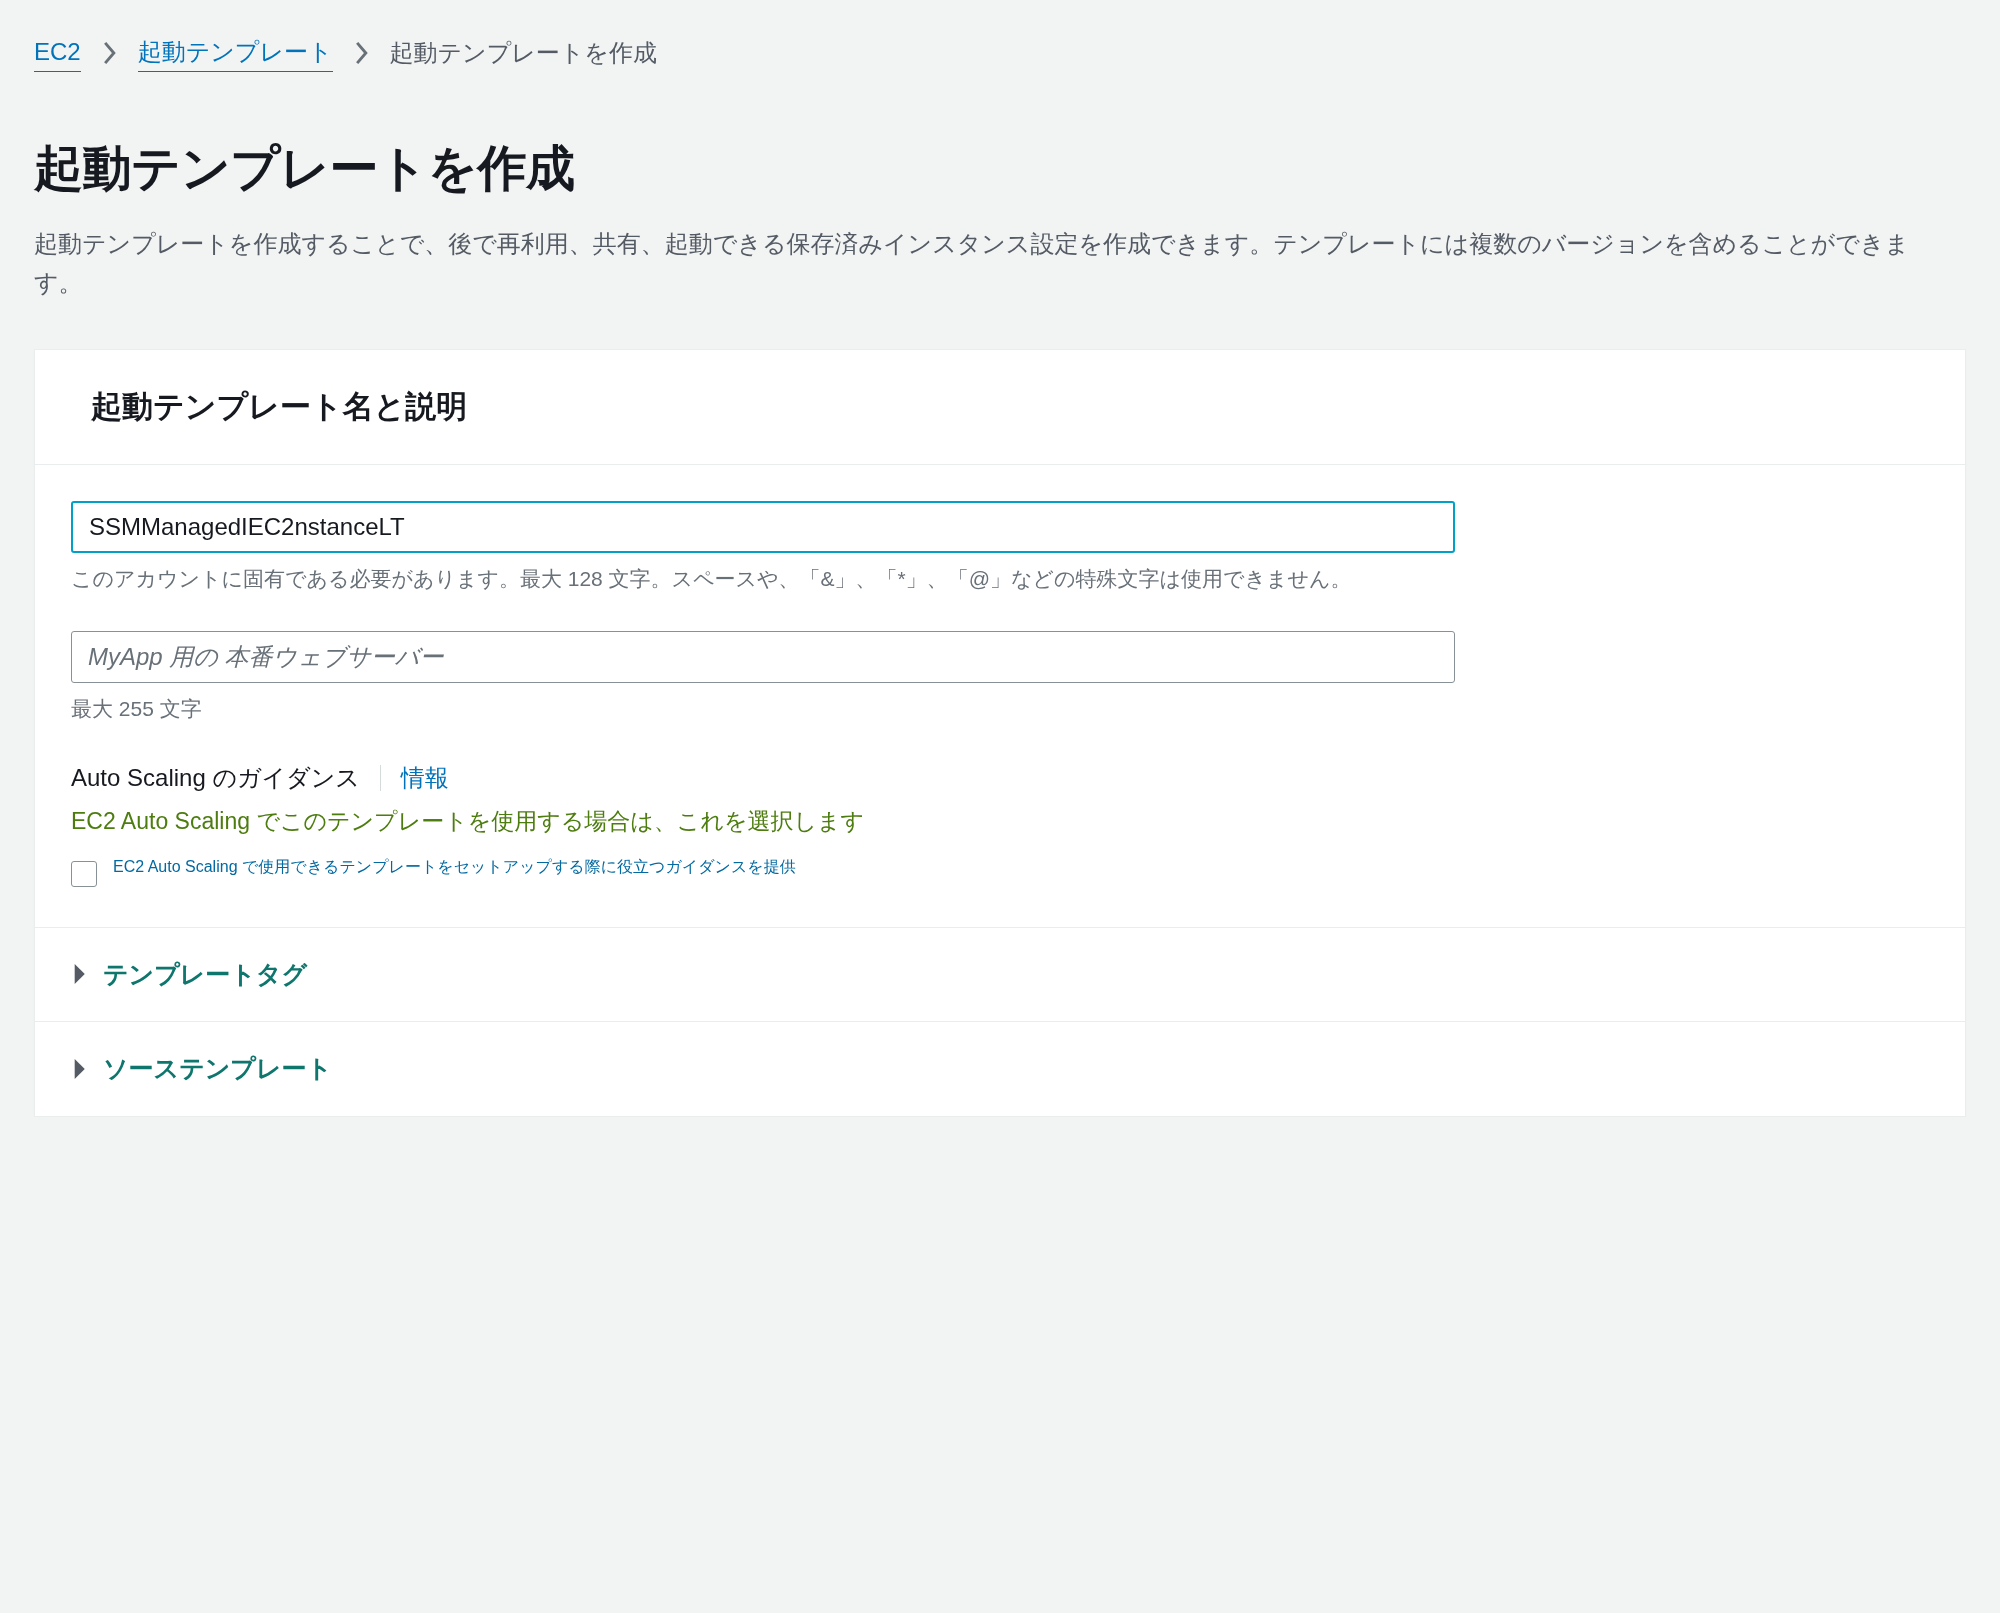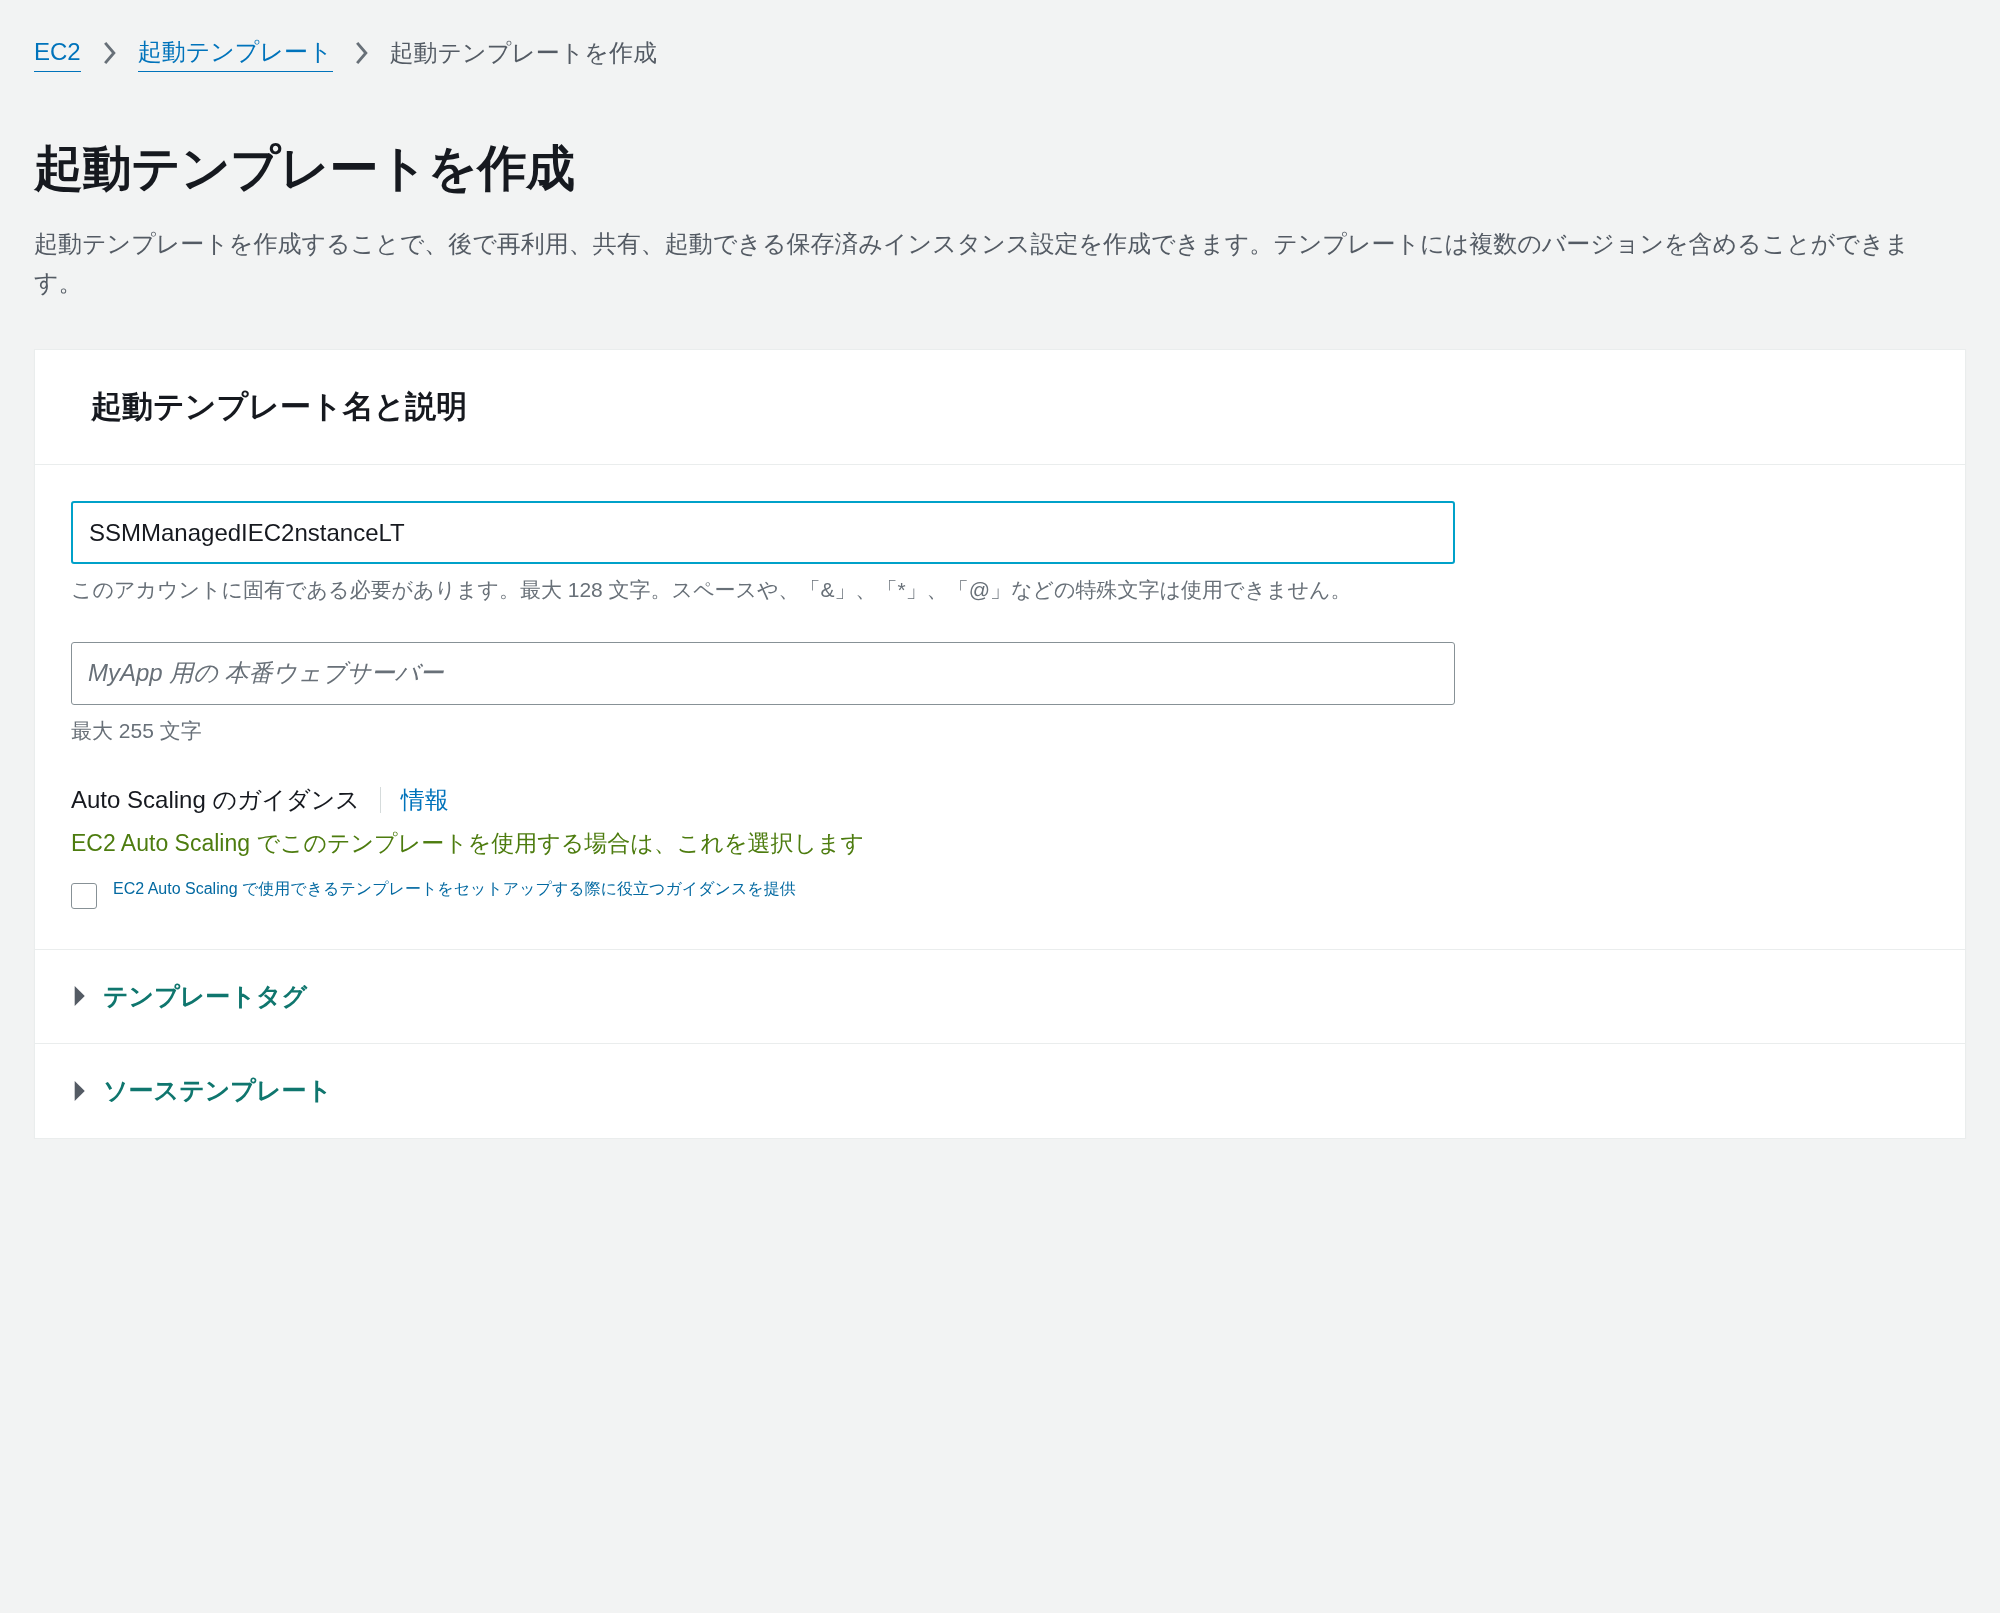--- a/index.html
+++ b/index.html
@@ -68,21 +68,21 @@
     .form-group:last-child { margin-bottom: 0; }
     .field-label {
       font-size: 24px;
       color: #16191f;
       margin-bottom: 14px;
       font-weight: 400;
     }
     input[type="text"] {
       width: 1384px;
       max-width: 100%;
-      height: 63px;
+      height: 52px;
       padding: 8px 16px;
       font-size: 24px;
       border: 1.5px solid #879196;
       border-radius: 3px;
       background: #fff;
       color: #16191f;
       font-family: inherit;
     }
     input[type="text"].focused {
       border: 2.5px solid #00a1c9;

